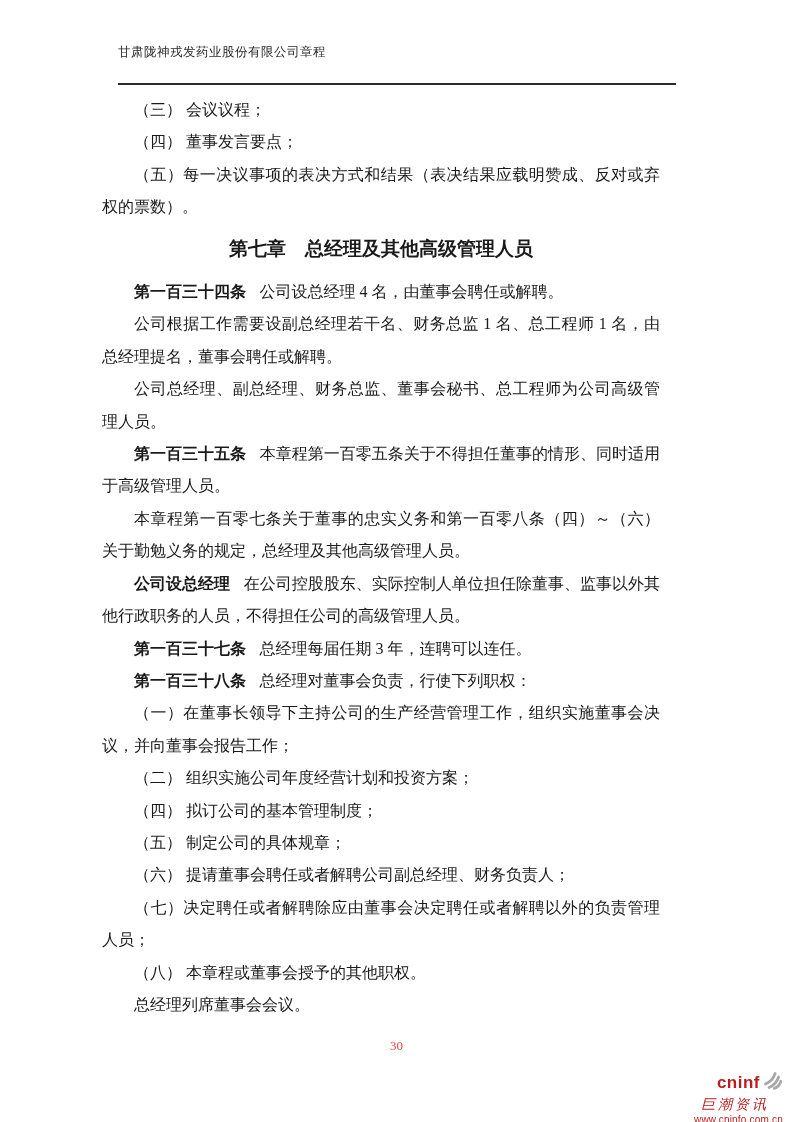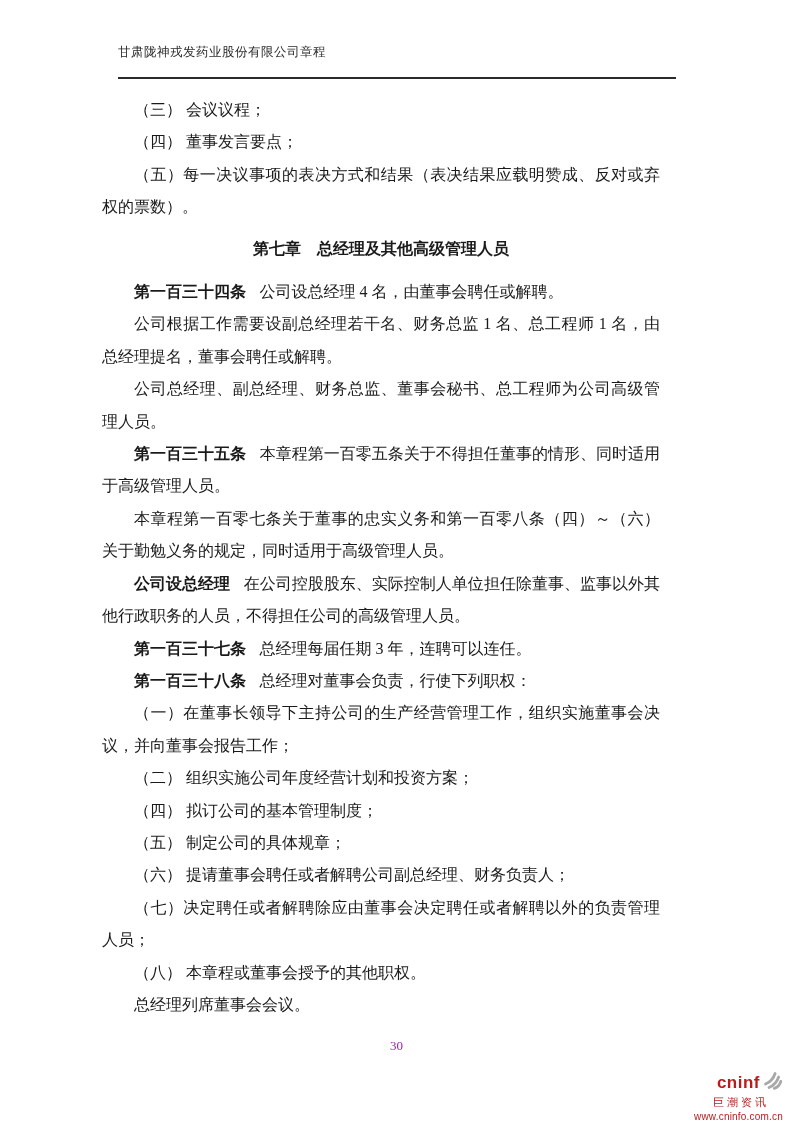--- a/index.html
+++ b/index.html
@@ -9,49 +9,49 @@
     position: relative;
     font-family: "Liberation Serif", "DejaVu Serif", serif;
     color: #1a1a1a;
     overflow: hidden;
   }
   .page-header {
     position: absolute;
     left: 118px; width: 558px; top: 44px;
     font-size: 12.5px;
     color: #2b2b2b;
-    padding-bottom: 16px;
+    padding-bottom: 22px;
     border-bottom: 2px solid #2b2b2b;
     letter-spacing: 0.5px;
   }
   .doc-body {
     position: absolute;
     left: 102px; width: 558px; top: 94px;
     font-size: 16px;
     line-height: 32.4px;
     text-align: justify;
   }
   .para { margin: 0; text-indent: 2em; }
   .para b, .chapter {
     font-family: "Liberation Sans", "DejaVu Sans", sans-serif;
     font-weight: bold;
   }
   .para b { margin-right: 0.85em; }
   .chapter {
     margin: 9px 0 11px 0;
     text-align: center;
     text-indent: 0;
-    font-size: 16px;
+    font-size: 19px;
   }
   .page-number {
     position: absolute;
     left: 0; width: 793px; top: 1038px;
     text-align: center;
     font-size: 13px;
-    color: #a21caf;
+    color: #ef4444;
   }
   .footer-logo {
     position: absolute;
     right: 10px; top: 1070px;
     width: 130px;
     text-align: right;
     color: #b91c1c;
     font-family: "Liberation Sans", "DejaVu Sans", sans-serif;
     line-height: 1.15;
   }
@@ -60,24 +60,25 @@
     align-items: center;
     justify-content: flex-end;
     gap: 2px;
   }
   .logo-word {
     font-size: 17px;
     font-weight: bold;
     letter-spacing: 0.5px;
   }
   .logo-sub {
-    font-size: 11px;
+    font-size: 14px;
     letter-spacing: 3px;
     margin-top: 1px;
     margin-right: 14px;
+    font-style: italic;
   }
   .logo-url {
     font-size: 10px;
     letter-spacing: 0.2px;
     margin-top: 2px;
   }
 </style>
 </head>
 <body>
 
@@ -85,21 +86,21 @@
 
 <div class="doc-body" id="doc-body">
     <p class="para"><span>（三） 会议议程；</span></p>
     <p class="para"><span>（四） 董事发言要点；</span></p>
     <p class="para"><span>（五）每一决议事项的表决方式和结果（表决结果应载明赞成、反对或弃权的票数）。</span></p>
     <p class="chapter"><span>第七章　总经理及其他高级管理人员</span></p>
     <p class="para"><b>第一百三十四条</b><span>公司设总经理 4 名，由董事会聘任或解聘。</span></p>
     <p class="para"><span>公司根据工作需要设副总经理若干名、财务总监 1 名、总工程师 1 名，由总经理提名，董事会聘任或解聘。</span></p>
     <p class="para"><span>公司总经理、副总经理、财务总监、董事会秘书、总工程师为公司高级管理人员。</span></p>
     <p class="para"><b>第一百三十五条</b><span>本章程第一百零五条关于不得担任董事的情形、同时适用于高级管理人员。</span></p>
-    <p class="para"><span>本章程第一百零七条关于董事的忠实义务和第一百零八条（四）～（六）关于勤勉义务的规定，同时适用于高级管理人员。</span></p>
+    <p class="para"><span>本章程第一百零七条关于董事的忠实义务和第一百零八条（四）～（六）关于勤勉义务的规定，总经理及其他高级管理人员。</span></p>
     <p class="para"><b>公司设总经理</b><span>在公司控股股东、实际控制人单位担任除董事、监事以外其他行政职务的人员，不得担任公司的高级管理人员。</span></p>
     <p class="para"><b>第一百三十七条</b><span>总经理每届任期 3 年，连聘可以连任。</span></p>
     <p class="para"><b>第一百三十八条</b><span>总经理对董事会负责，行使下列职权：</span></p>
     <p class="para"><span>（一）在董事长领导下主持公司的生产经营管理工作，组织实施董事会决议，并向董事会报告工作；</span></p>
     <p class="para"><span>（二） 组织实施公司年度经营计划和投资方案；</span></p>
     <p class="para"><span>（四） 拟订公司的基本管理制度；</span></p>
     <p class="para"><span>（五） 制定公司的具体规章；</span></p>
     <p class="para"><span>（六） 提请董事会聘任或者解聘公司副总经理、财务负责人；</span></p>
     <p class="para"><span>（七）决定聘任或者解聘除应由董事会决定聘任或者解聘以外的负责管理人员；</span></p>
     <p class="para"><span>（八） 本章程或董事会授予的其他职权。</span></p>

